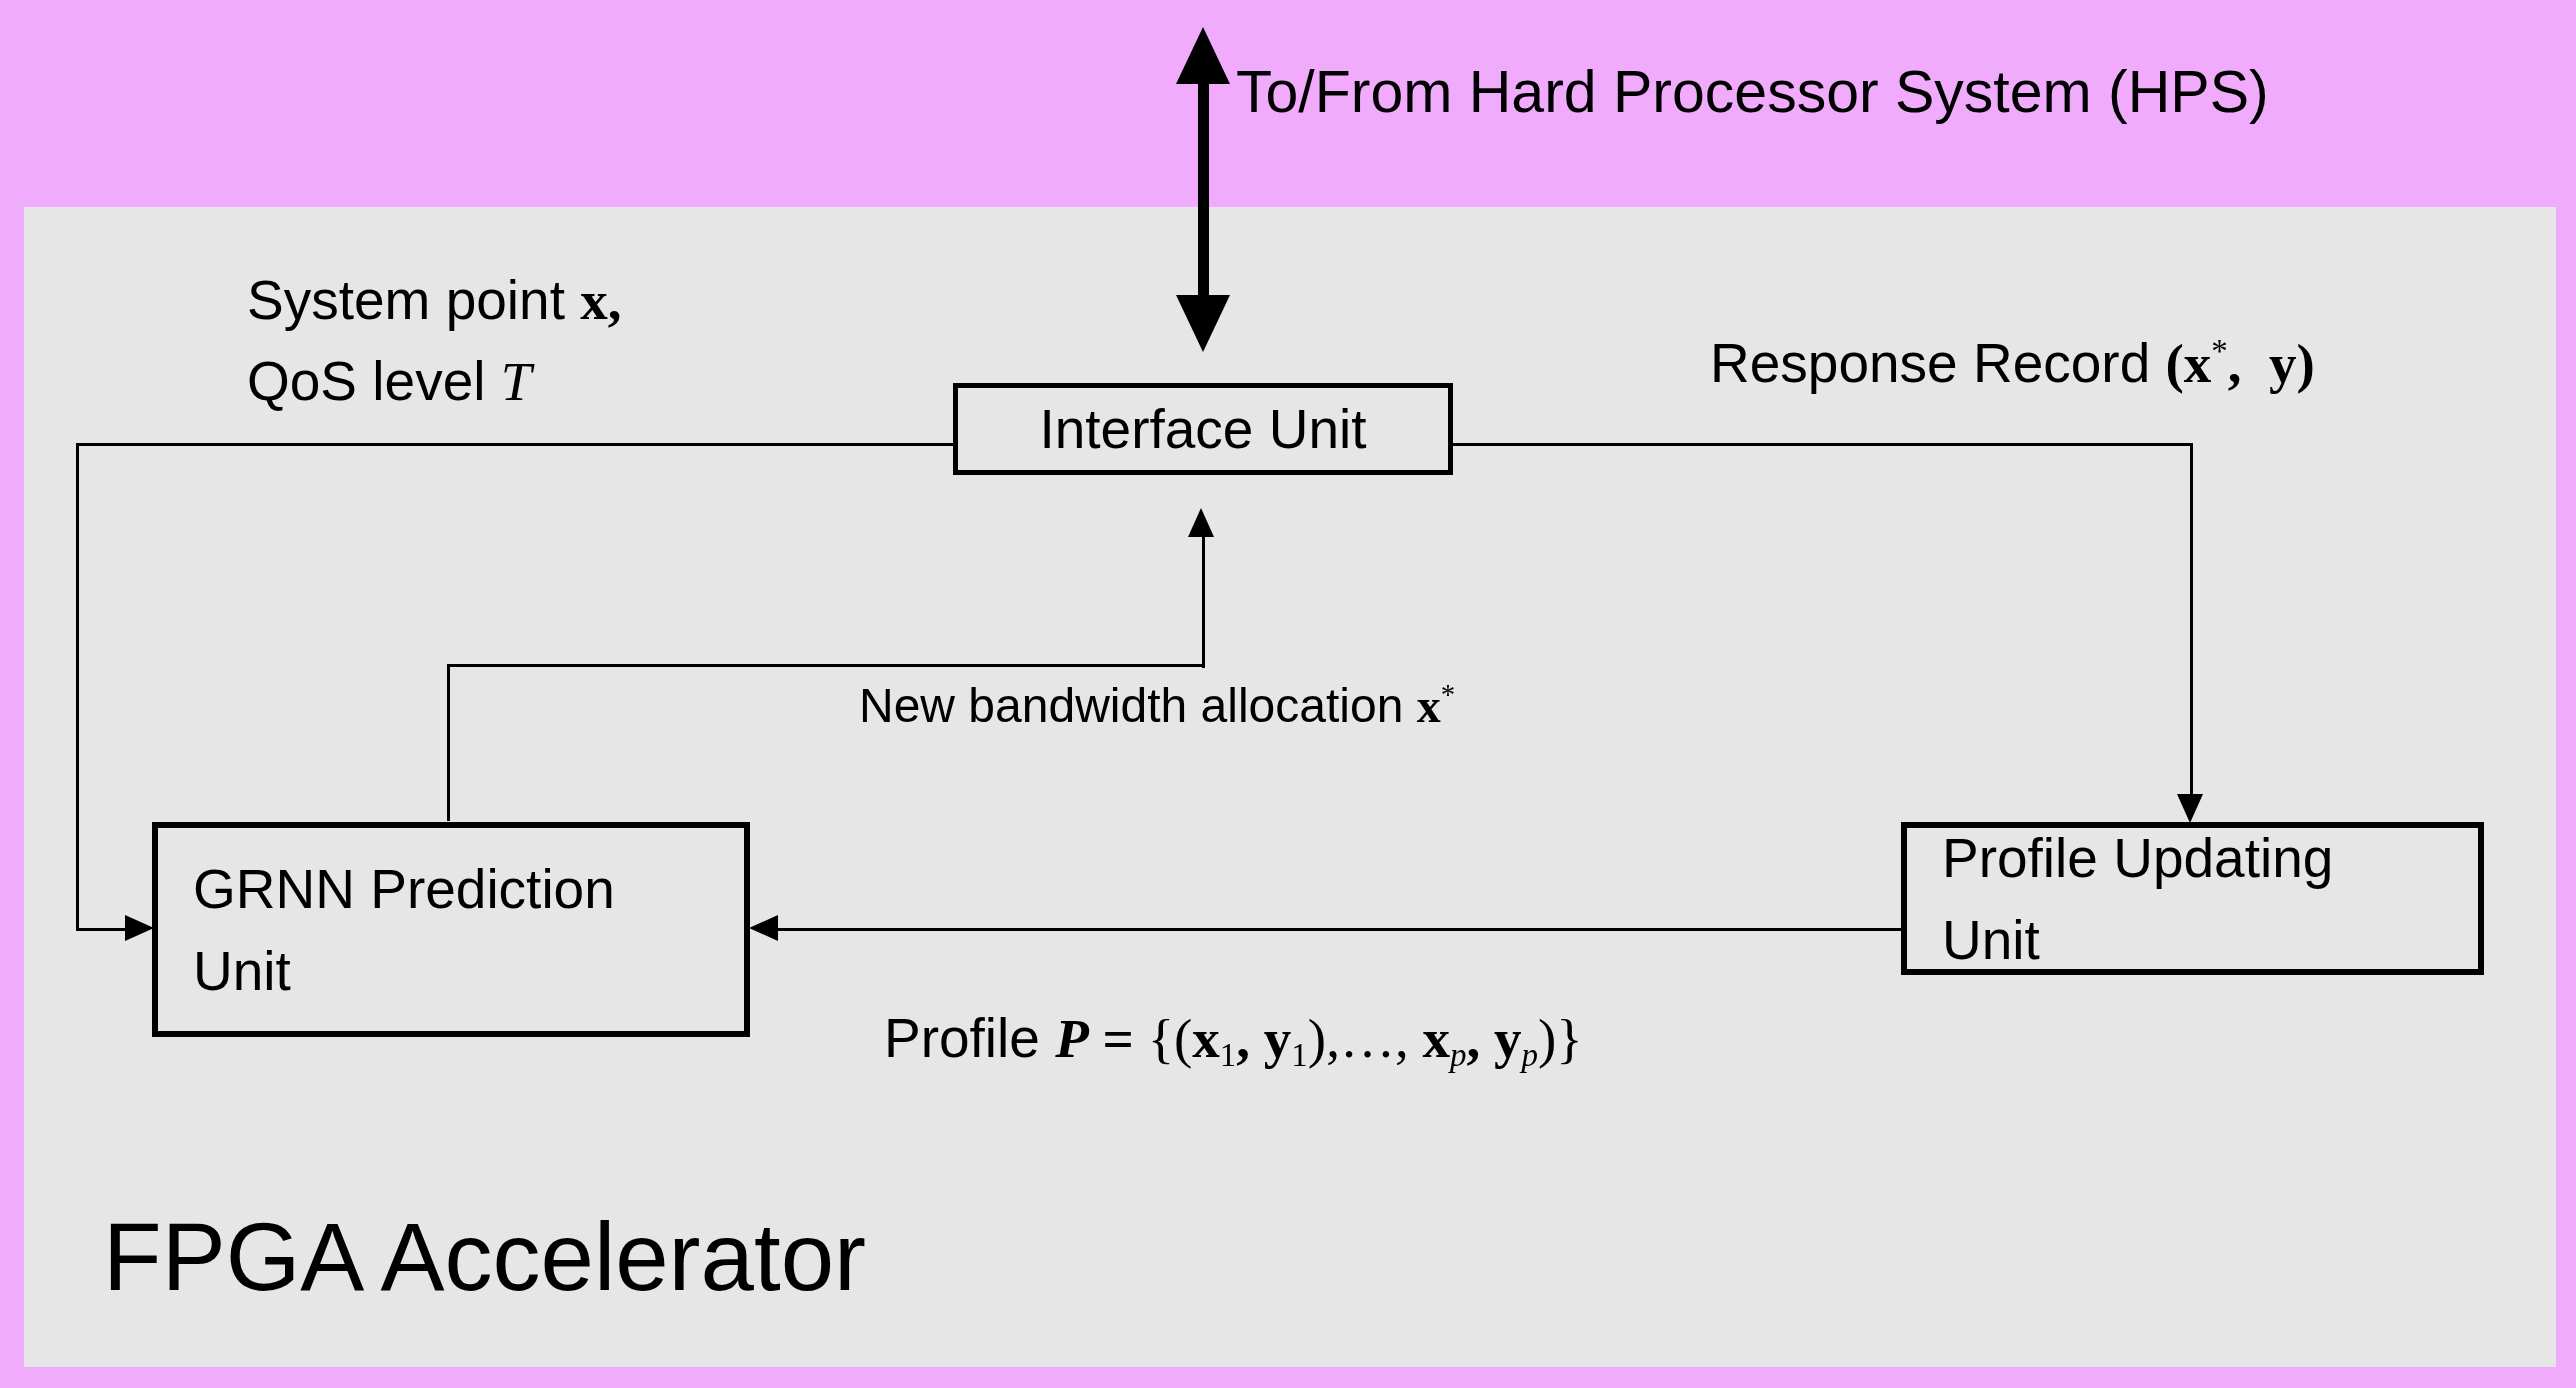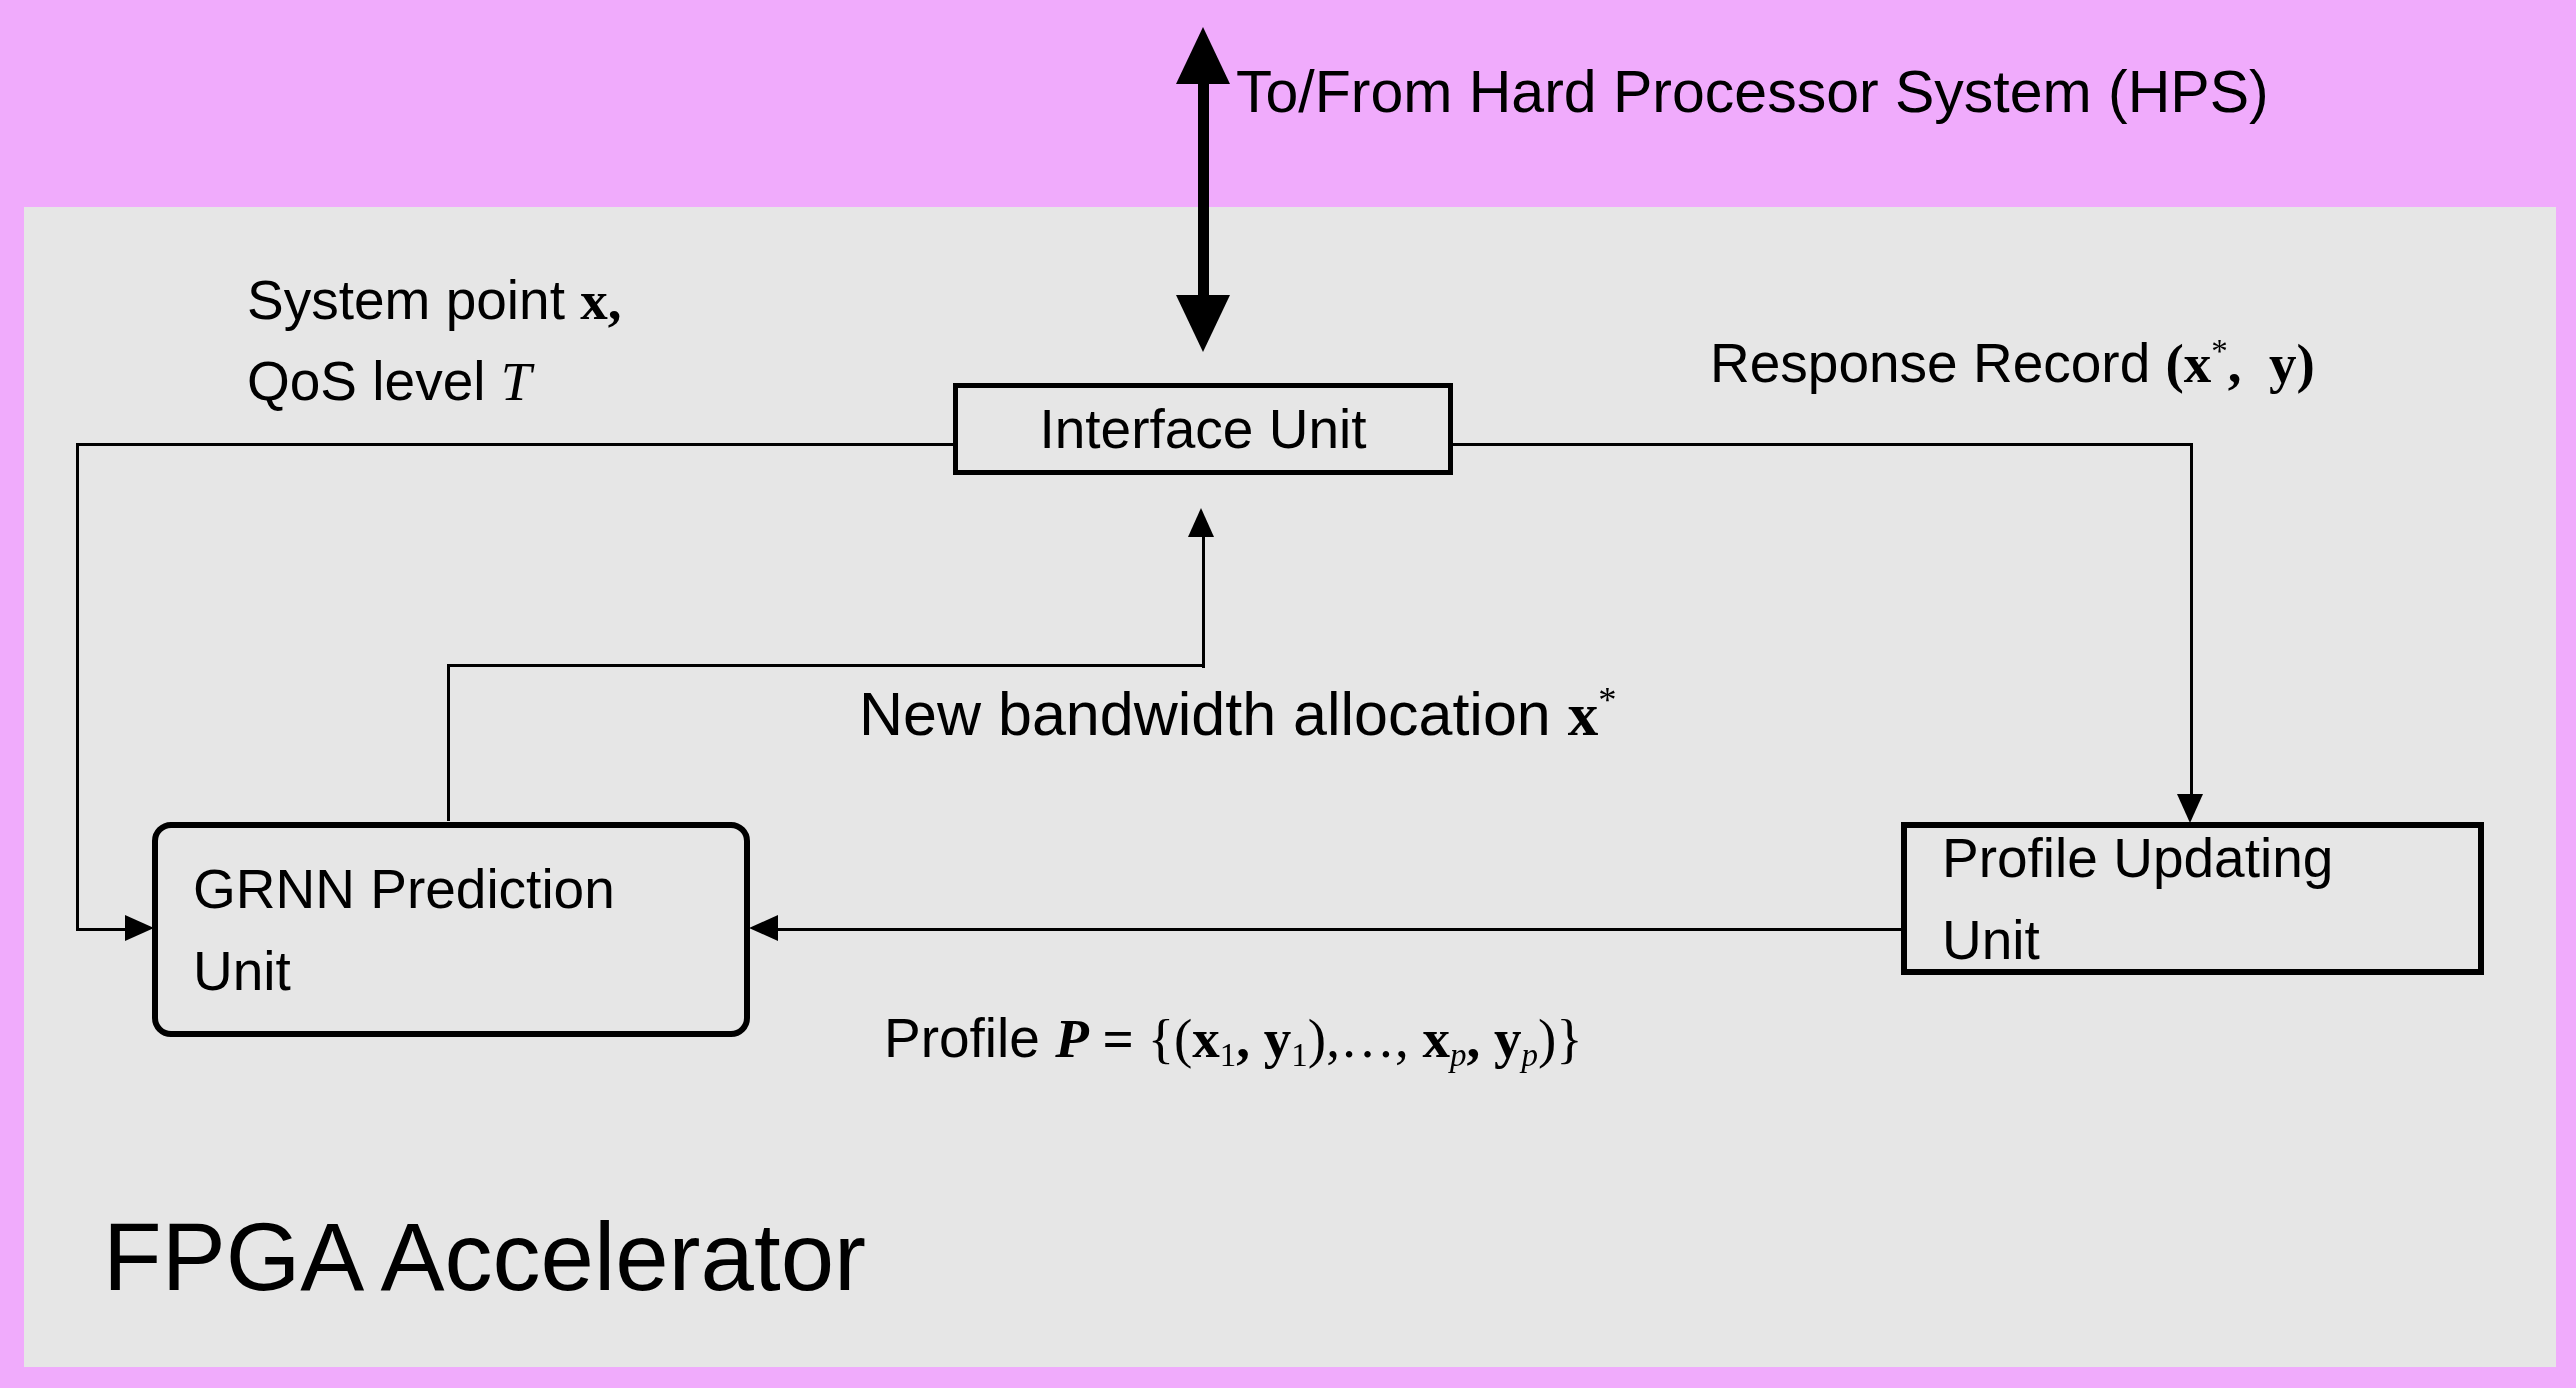--- a/index.html
+++ b/index.html
@@ -74,40 +74,40 @@
 
   <div>
     <div class="line" style="left:777px;top:928px;width:1124px;height:2.9px;"></div>
     <div class="tri" style="left:749px;top:915px;border-top:13.7px solid transparent;border-bottom:13.7px solid transparent;border-right:29px solid #000;"></div>
   </div>
 
   <div class="box box-center" style="left:953px;top:383px;width:500px;height:92px;">
     <div class="bl">Interface Unit</div>
   </div>
 
-  <div class="box" style="left:152px;top:822px;width:598px;height:215px;border-width:6.8px;padding-left:35px;border-radius:19px;">
+  <div class="box" style="left:152px;top:822px;width:598px;height:215px;border-width:6.8px;padding-left:35px;">
     <div class="bl">GRNN Prediction</div>
     <div class="bl">Unit</div>
   </div>
 
   <div class="box" style="left:1901px;top:822px;width:583px;height:153px;border-width:6.8px;padding-left:35px;">
     <div class="bl">Profile Updating</div>
     <div class="bl">Unit</div>
   </div>
 
   <div class="lbl" style="left:247px;top:260px;line-height:80px;">
     <div><span>System point </span><span class="serif bold">x,</span></div>
     <div><span>QoS level </span><span class="serif ital">T</span></div>
   </div>
 
   <div class="lbl" style="left:1710px;top:330px;">
     <span>Response Record </span><span class="serif bold">(x</span><span class="serif sup">*</span><span class="serif bold">,&nbsp; y)</span>
   </div>
 
-  <div class="lbl" style="left:859px;top:677px;font-size:61px;text-align:center;">
+  <div class="lbl" style="left:859px;top:677px;font-size:48px;text-align:center;">
     <span>New bandwidth allocation </span><span class="serif bold">x</span><span class="serif sup">*</span>
   </div>
 
   <div class="lbl" style="left:884px;top:981px;margin-top:24px;">
     <span>Profile </span><span class="serif bold ital">P</span><span class="serif bold"> = </span><span class="serif">{(</span><span class="serif bold">x</span><span class="serif sub">1</span><span class="serif bold">, </span><span class="serif bold">y</span><span class="serif sub">1</span><span class="serif">),…, </span><span class="serif bold">x</span><span class="serif sub ital">p</span><span class="serif bold">, </span><span class="serif bold">y</span><span class="serif sub ital">p</span><span class="serif">)}</span>
   </div>
 
   <div class="lbl fpga-lbl" style="left:103px;top:1198px;">
     <span>FPGA Accelerator</span>
   </div>

